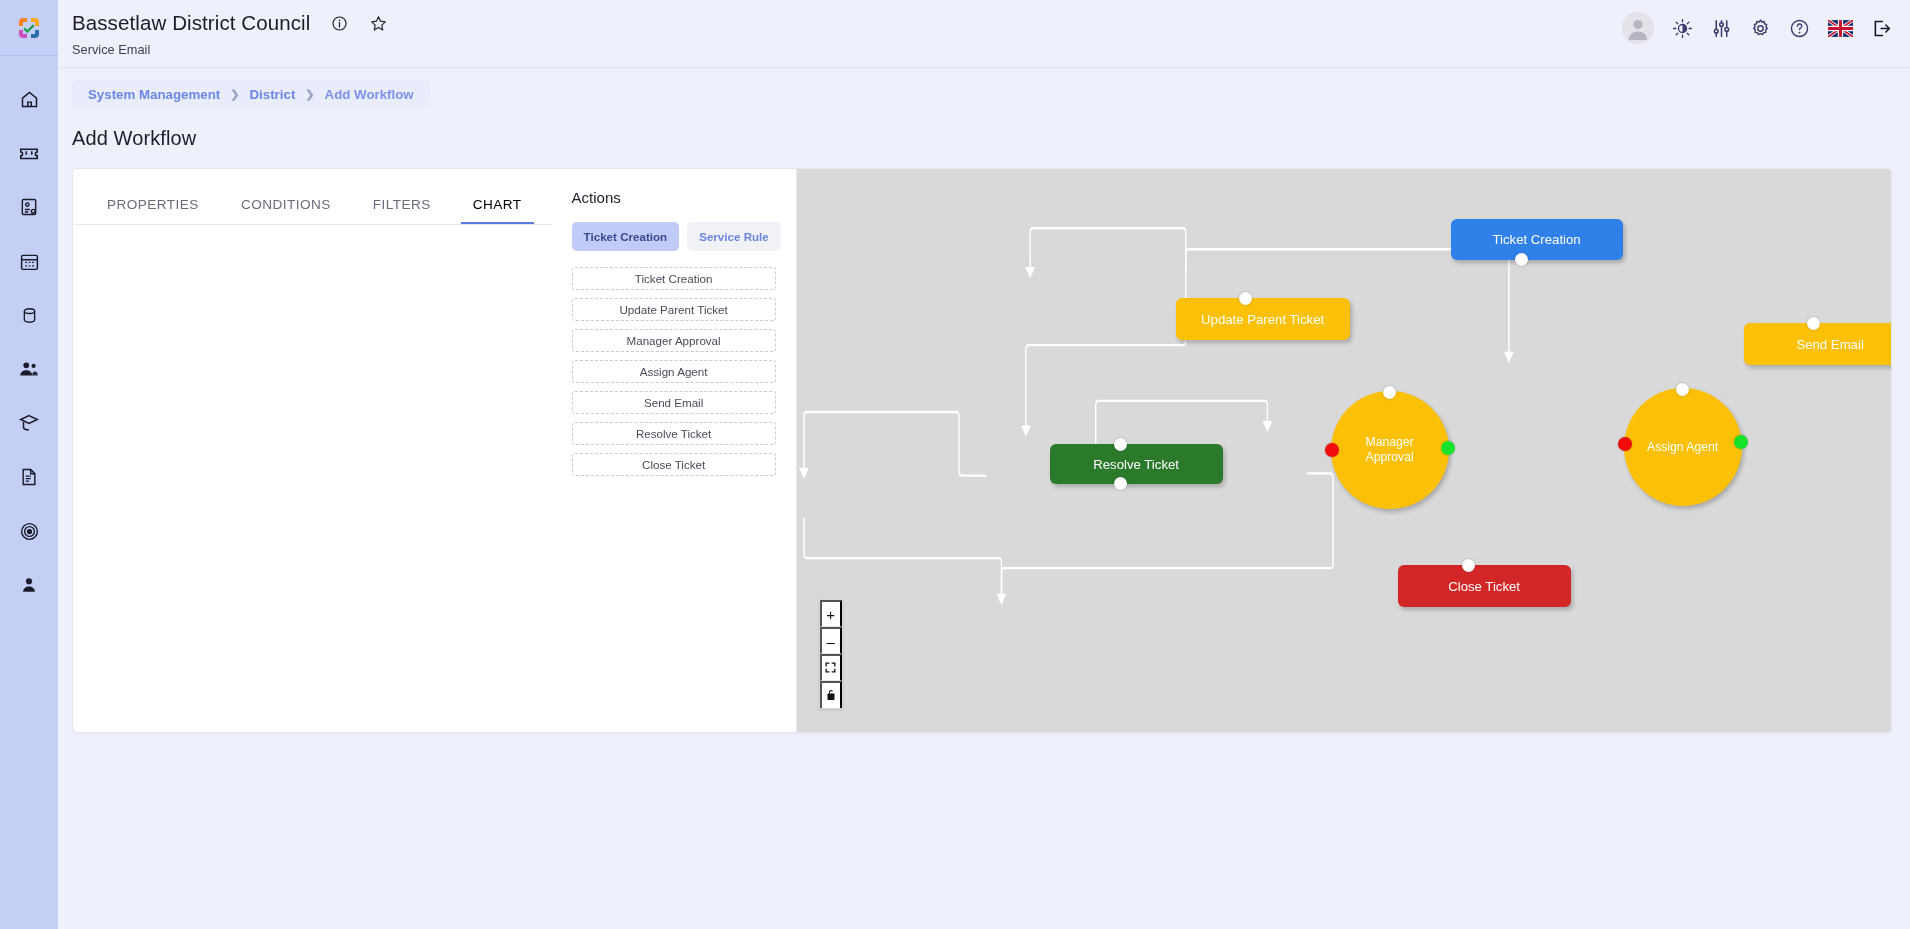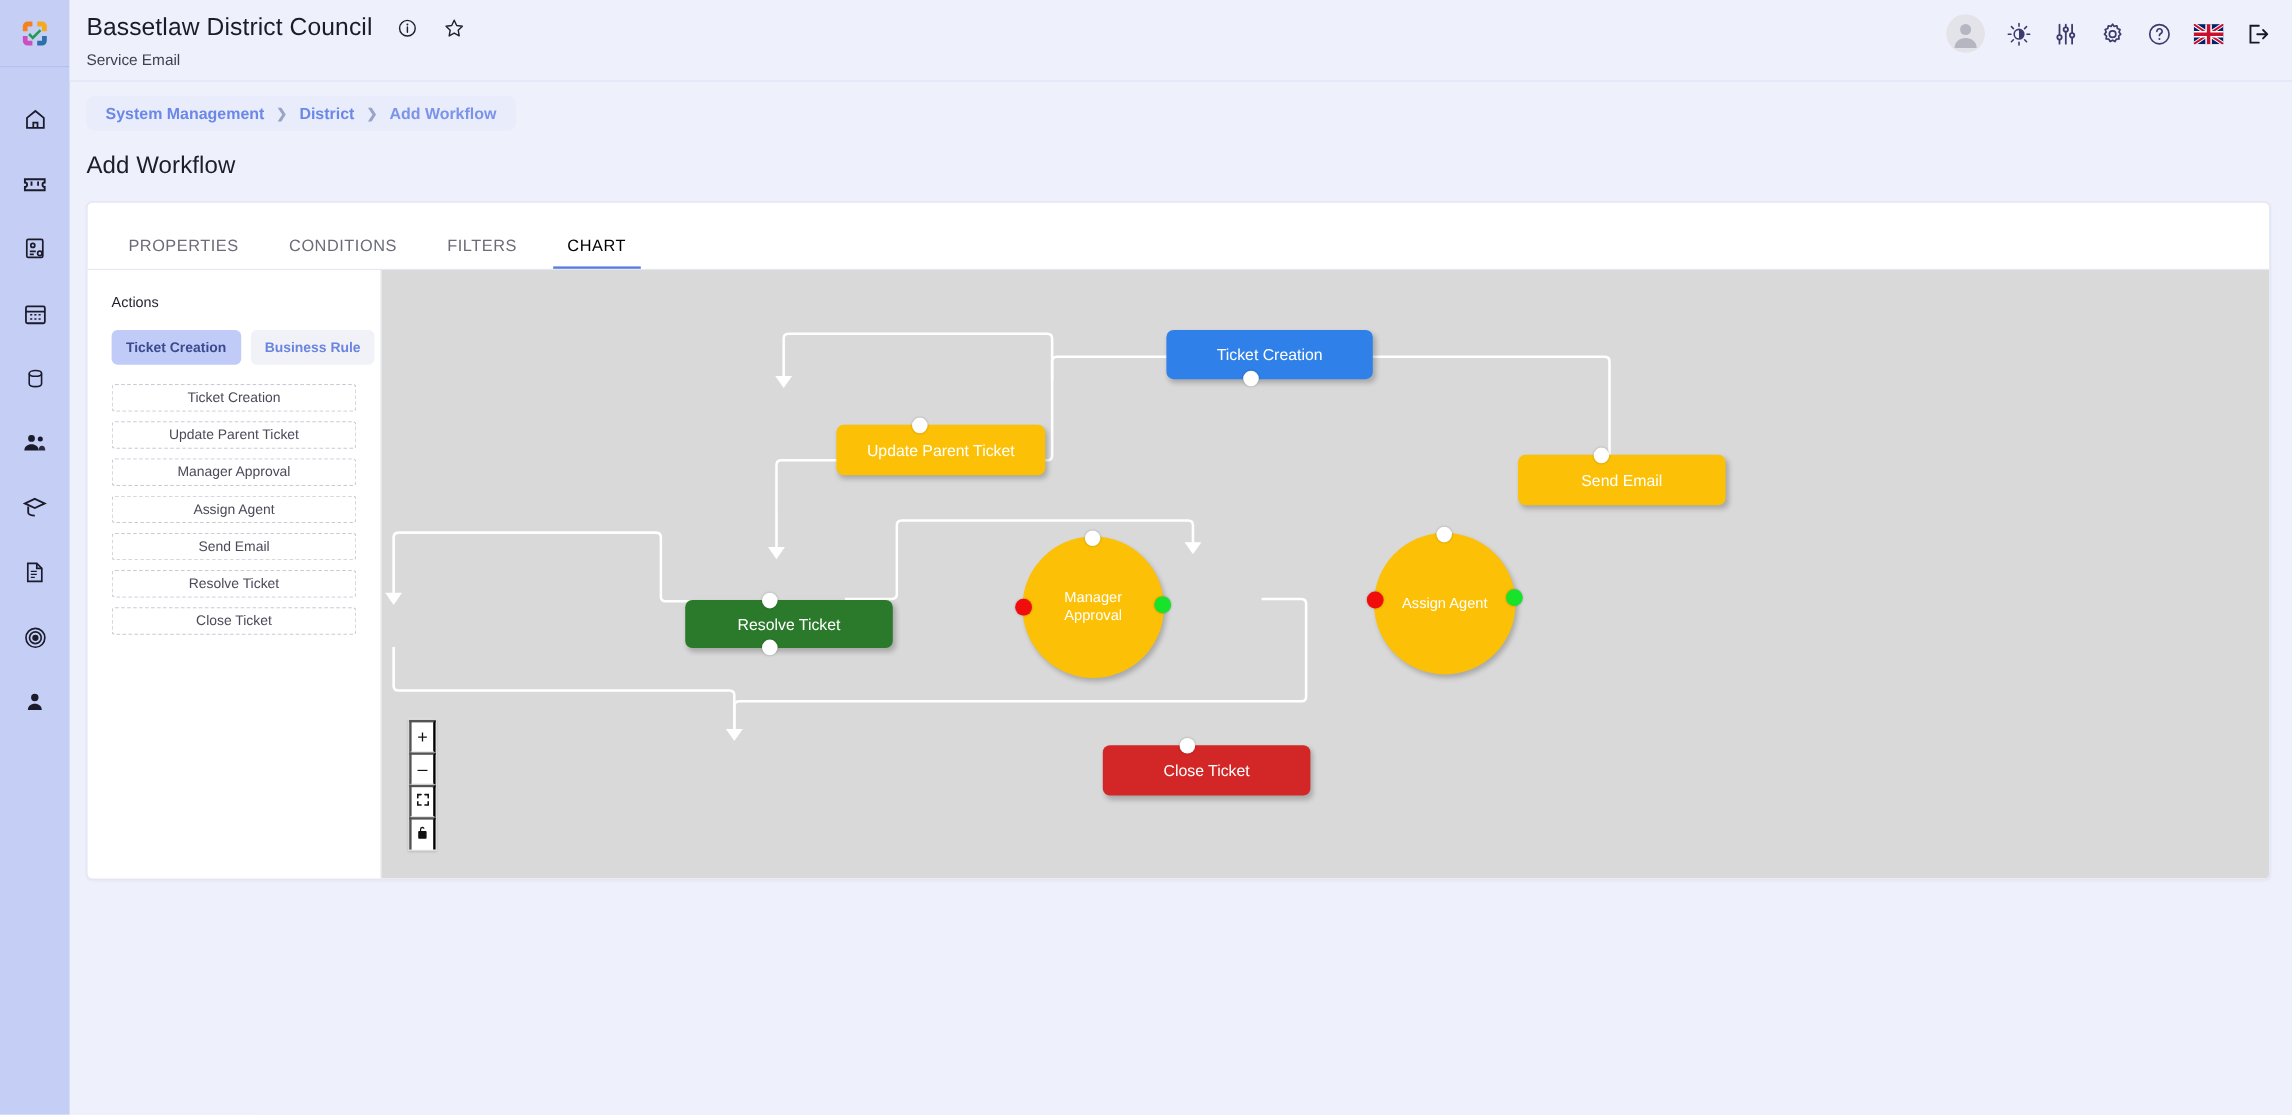--- a/index.html
+++ b/index.html
@@ -95,21 +95,21 @@
 
   
   .card {
     margin: 18px 18px 0 14px;
     background: #fff;
     border: 1px solid #e3e6f3;
     border-radius: 5px;
     box-shadow: 0 1px 2px rgba(40,50,90,.05);
     flex: 0 0 auto;
     height: 565px;
-    display: flex; flex-direction: column;
+    display: flex; flex-direction: row;
     overflow: hidden;
   }
   .tabs {
     display: flex; align-items: flex-end;
     padding: 0 0 0 22px;
     height: 56px;
     border-bottom: 1px solid #e6e8f2;
     flex: 0 0 56px;
   }
   .tab {
@@ -127,21 +127,21 @@
 
   .card-body { display: flex; flex: 1 1 auto; min-height: 0; }
 
   
   .actions {
     width: 245px; flex: 0 0 245px;
     border-right: 1px solid #e6e8f2;
     padding: 20px 20px 0 20px;
     background: #fff;
   }
-  .actions-h { font-size: 12px; color: #1f1f2d; margin-bottom: 16px; }
+  .actions-h { font-size: 15px; color: #1f1f2d; margin-bottom: 16px; }
   .seg { display: flex; gap: 8px; margin-bottom: 16px; }
   .seg-btn {
     font-size: 11.6px; font-weight: bold;
     padding: 8px 12px; border-radius: 5px;
     border: none; cursor: pointer; font-family: inherit;
     white-space: nowrap;
   }
   .seg-btn.on { background: #c1cbf7; color: #3a4a8f; }
   .seg-btn.off { background: #f1f2f8; color: #6a84e0; }
 
@@ -395,21 +395,21 @@
         <button class="tab">FILTERS</button>
         <button class="tab active">CHART</button>
       </div>
 
       <div class="card-body">
 
         <aside class="actions">
           <div class="actions-h">Actions</div>
           <div class="seg">
             <button class="seg-btn on">Ticket Creation</button>
-            <button class="seg-btn off">Business Rule</button>
+            <button class="seg-btn off">Service Rule</button>
           </div>
           <div class="act-list">
             <div class="act-item">Ticket Creation</div>
             <div class="act-item">Update Parent Ticket</div>
             <div class="act-item">Manager Approval</div>
             <div class="act-item">Assign Agent</div>
             <div class="act-item">Send Email</div>
             <div class="act-item">Resolve Ticket</div>
             <div class="act-item">Close Ticket</div>
           </div>

